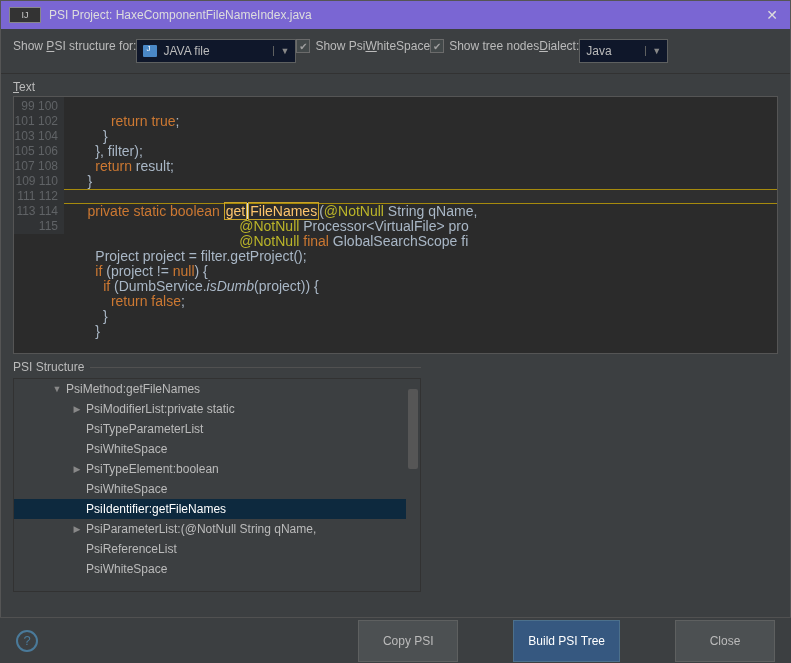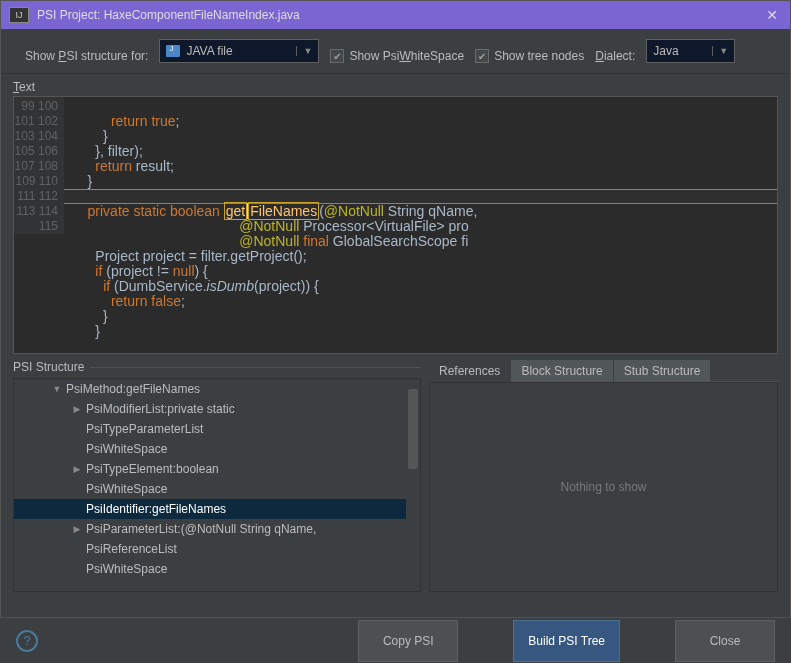--- a/index.html
+++ b/index.html
@@ -1,21 +1,21 @@
 <!DOCTYPE html>
 <html><head>
 <meta charset="utf-8">
 <style>
 * { margin: 0; padding: 0; box-sizing: border-box; font-family: "Segoe UI", Arial, sans-serif; }
 body { background: #3c3f41; color: #bbbbbb; width: 791px; height: 663px; overflow: hidden; border: 1px solid #555; }
 .titlebar { background: #7a66d3; height: 28px; display: flex; align-items: center; padding: 0 8px; }
-.titlebar-icon { width: 20px; height: 16px; background: #333; border: 1px solid #888; margin-right: 8px; display: flex; align-items: center; justify-content: center; font-size: 9px; color: #ccc; }
+.titlebar-icon { width: 32px; height: 16px; background: #333; border: 1px solid #888; margin-right: 8px; display: flex; align-items: center; justify-content: center; font-size: 9px; color: #ccc; }
 .titlebar-text { flex: 1; color: #ddd; font-size: 12px; }
 .titlebar-close { color: #ddd; font-size: 14px; cursor: pointer; padding: 0 4px; }
-.toolbar { display: flex; align-items: flex-end; padding: 10px 24px; gap: 11px; font-size: 12px; border-bottom: 1px solid #323232; }
+.toolbar { display: flex; align-items: flex-start; padding: 10px 12px; gap: 0; font-size: 12px; border-bottom: 1px solid #323232; }
 .toolbar label { color: #bbb; }
 .ul { text-decoration: underline; }
 .dropdown { display: flex; align-items: center; background: #0f172a; border: 1px solid #5e6060; height: 24px; padding: 0 6px; font-size: 12px; color: #bbb; gap: 6px; }
 .dd-wide { width: 160px; }
 .dd-arrow { border-left: 1px solid #5e6060; margin-left: auto; padding-left: 6px; font-size: 9px; color: #888; }
 .file-icon { width: 14px; height: 12px; background: #4a88c7; border-radius: 1px; display: inline-block; position: relative; }
 .file-icon::before { content: "J"; position: absolute; font-size: 8px; color: #fff; left: 3px; top: -1px; }
 .checkbox { display: flex; align-items: center; gap: 5px; color: #bbb; }
 .cb-box { width: 14px; height: 14px; background: #43494a; border: 1px solid #6b6b6b; display: flex; align-items: center; justify-content: center; font-size: 10px; color: #a0a0a0; }
 .section-label { color: #bbb; font-size: 12px; padding: 6px 12px 2px; }
@@ -180,31 +180,20 @@
           <div class="tree-row" style="padding-left: 56px;">
             <span class="tree-arrow"></span>
             <span class="tree-label">PsiWhiteSpace</span>
           </div>
         </div>
       <div class="vscroll">
         <div class="vscroll-thumb"></div>
       </div>
     </div>
   </div>
-  <div class="right-panel">
-    <div class="tabs" id="tabs">
-        <div class="tab active">References</div>
-        <div class="tab">Block Structure</div>
-        <div class="tab">Stub Structure</div>
-        <div class="tabs-fill"></div>
-      </div>
-    <div class="right-body">
-      <span>Nothing to show</span>
-    </div>
-  </div>
 </div>
 
 <div class="footer">
   <div class="help-icon">?</div>
   <div class="footer-spacer"></div>
   <div class="btn">Copy PSI</div>
   <div class="btn primary">Build PSI Tree</div>
   <div class="btn">Close</div>
 </div>
 

